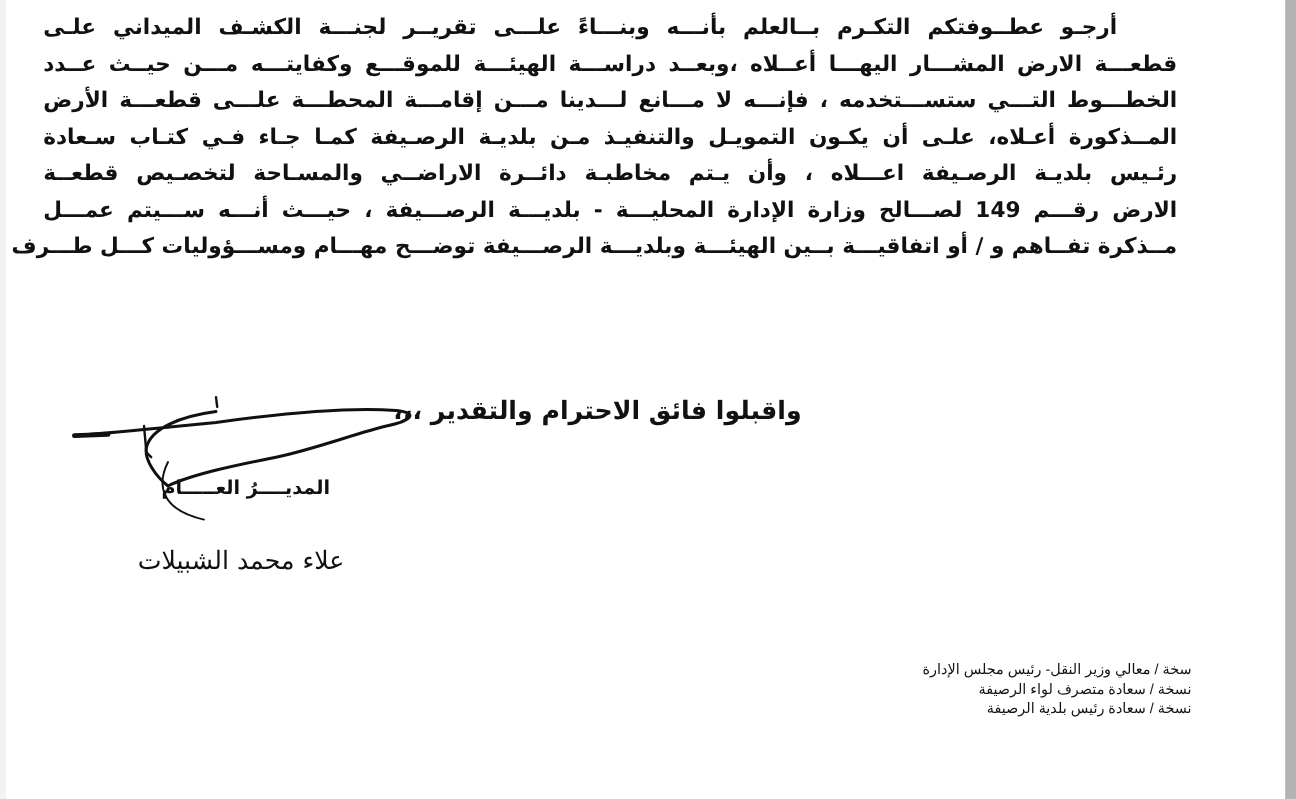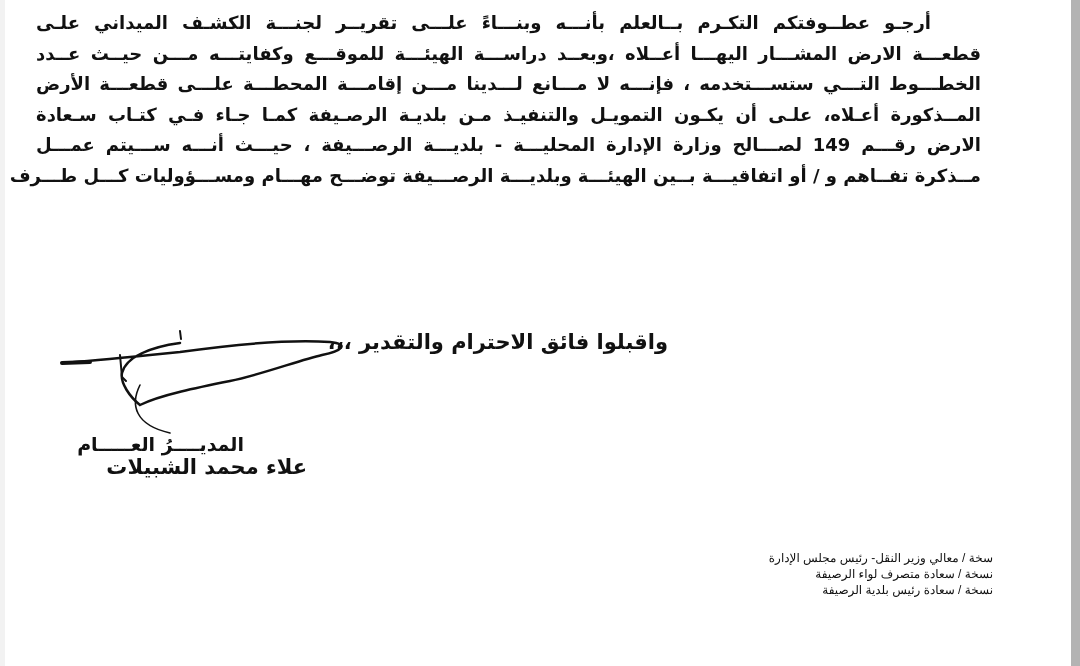--- a/index.html
+++ b/index.html
@@ -31,26 +31,26 @@
     .body-para .line.first { padding-right: 50px; }
     .body-para .line.last { text-align-last: right; }
     .closing {
       position: absolute; top: 330px; right: 403px;
       direction: rtl; font-size: 21px; font-weight: bold; white-space: nowrap;
     }
     .signature {
       position: absolute; left: 55px; top: 325px; width: 290px; height: 110px;
     }
     .title-line {
-      position: absolute; top: 397px; right: 827px;
-      direction: rtl; font-size: 19px; font-weight: bold; white-space: nowrap; margin-top: 36px;
+      position: absolute; top: 397px; right: 796px;
+      direction: rtl; font-size: 16px; font-weight: bold; white-space: nowrap;
     }
     .name-line {
-      position: absolute; top: 455px; right: 764px;
-      direction: rtl; font-size: 21px; font-weight: bold; white-space: nowrap;
+      position: absolute; top: 455px; right: 784px;
+      direction: rtl; font-size: 21px; font-weight: normal; white-space: nowrap;
     }
     .cc-block {
       position: absolute; top: 550px; right: 78px;
       direction: rtl; text-align: right;
       font-family: "Liberation Sans", sans-serif;
       font-size: 12px; line-height: 16px; margin-left: 18px;
     }
     .cc-block .cc-line { display: block; white-space: nowrap; }
   </style>
 </head>
@@ -58,20 +58,21 @@
 
 <div class="left-edge"></div>
 
 <div class="page">
 
   <div class="body-para">
     <span class="line first">أرجـو عطــوفتكم التكـرم بــالعلم بأنـــه وبنـــاءً علـــى تقريــر لجنـــة الكشـف الميداني علـى</span>
     <span class="line">قطعـــة الارض المشـــار اليهـــا أعــلاه ،وبعــد دراســـة الهيئـــة للموقـــع وكفايتـــه مـــن حيــث عــدد</span>
     <span class="line">الخطـــوط التـــي ستســـتخدمه ، فإنـــه لا مـــانع لـــدينا مـــن إقامـــة المحطـــة علـــى قطعـــة الأرض</span>
     <span class="line">المــذكورة أعـلاه، علـى أن يكـون التمويـل والتنفيـذ مـن بلديـة الرصـيفة كمـا جـاء فـي كتـاب سـعادة</span>
+    <span class="line">رئـيس بلديـة الرصـيفة اعـــلاه ، وأن يـتم مخاطبـة دائــرة الاراضــي والمسـاحة لتخصـيص قطعــة</span>
     <span class="line">الارض رقـــم 149 لصـــالح وزارة الإدارة المحليـــة - بلديـــة الرصـــيفة ، حيـــث أنـــه ســـيتم عمـــل</span>
     <span class="line">مــذكرة تفــاهم و / أو اتفاقيـــة بــين الهيئـــة وبلديـــة الرصـــيفة توضـــح مهـــام ومســـؤوليات كـــل طـــرف</span>
   </div>
 
   <div class="closing">واقبلوا فائق الاحترام والتقدير ،،،</div>
 
   <svg class="signature" viewBox="0 0 290 110" xmlns="http://www.w3.org/2000/svg">
     <path d="M2 38 C 30 36, 60 33, 90 30 L 120 27 C 170 20, 230 14, 270 17 C 290 19, 282 26, 262 30 C 240 35, 200 50, 170 56 C 140 62, 100 70, 80 80 C 70 72, 60 58, 62 48 C 66 32, 90 22, 120 18" fill="none" stroke="#111" stroke-width="2.5" stroke-linecap="round"></path>
     <path d="M80 60 C 70 80, 75 100, 110 108" fill="none" stroke="#111" stroke-width="1.6" stroke-linecap="round"></path>
     <path d="M60 30 L 62 52 L 66 56" fill="none" stroke="#111" stroke-width="2" stroke-linecap="round"></path>

